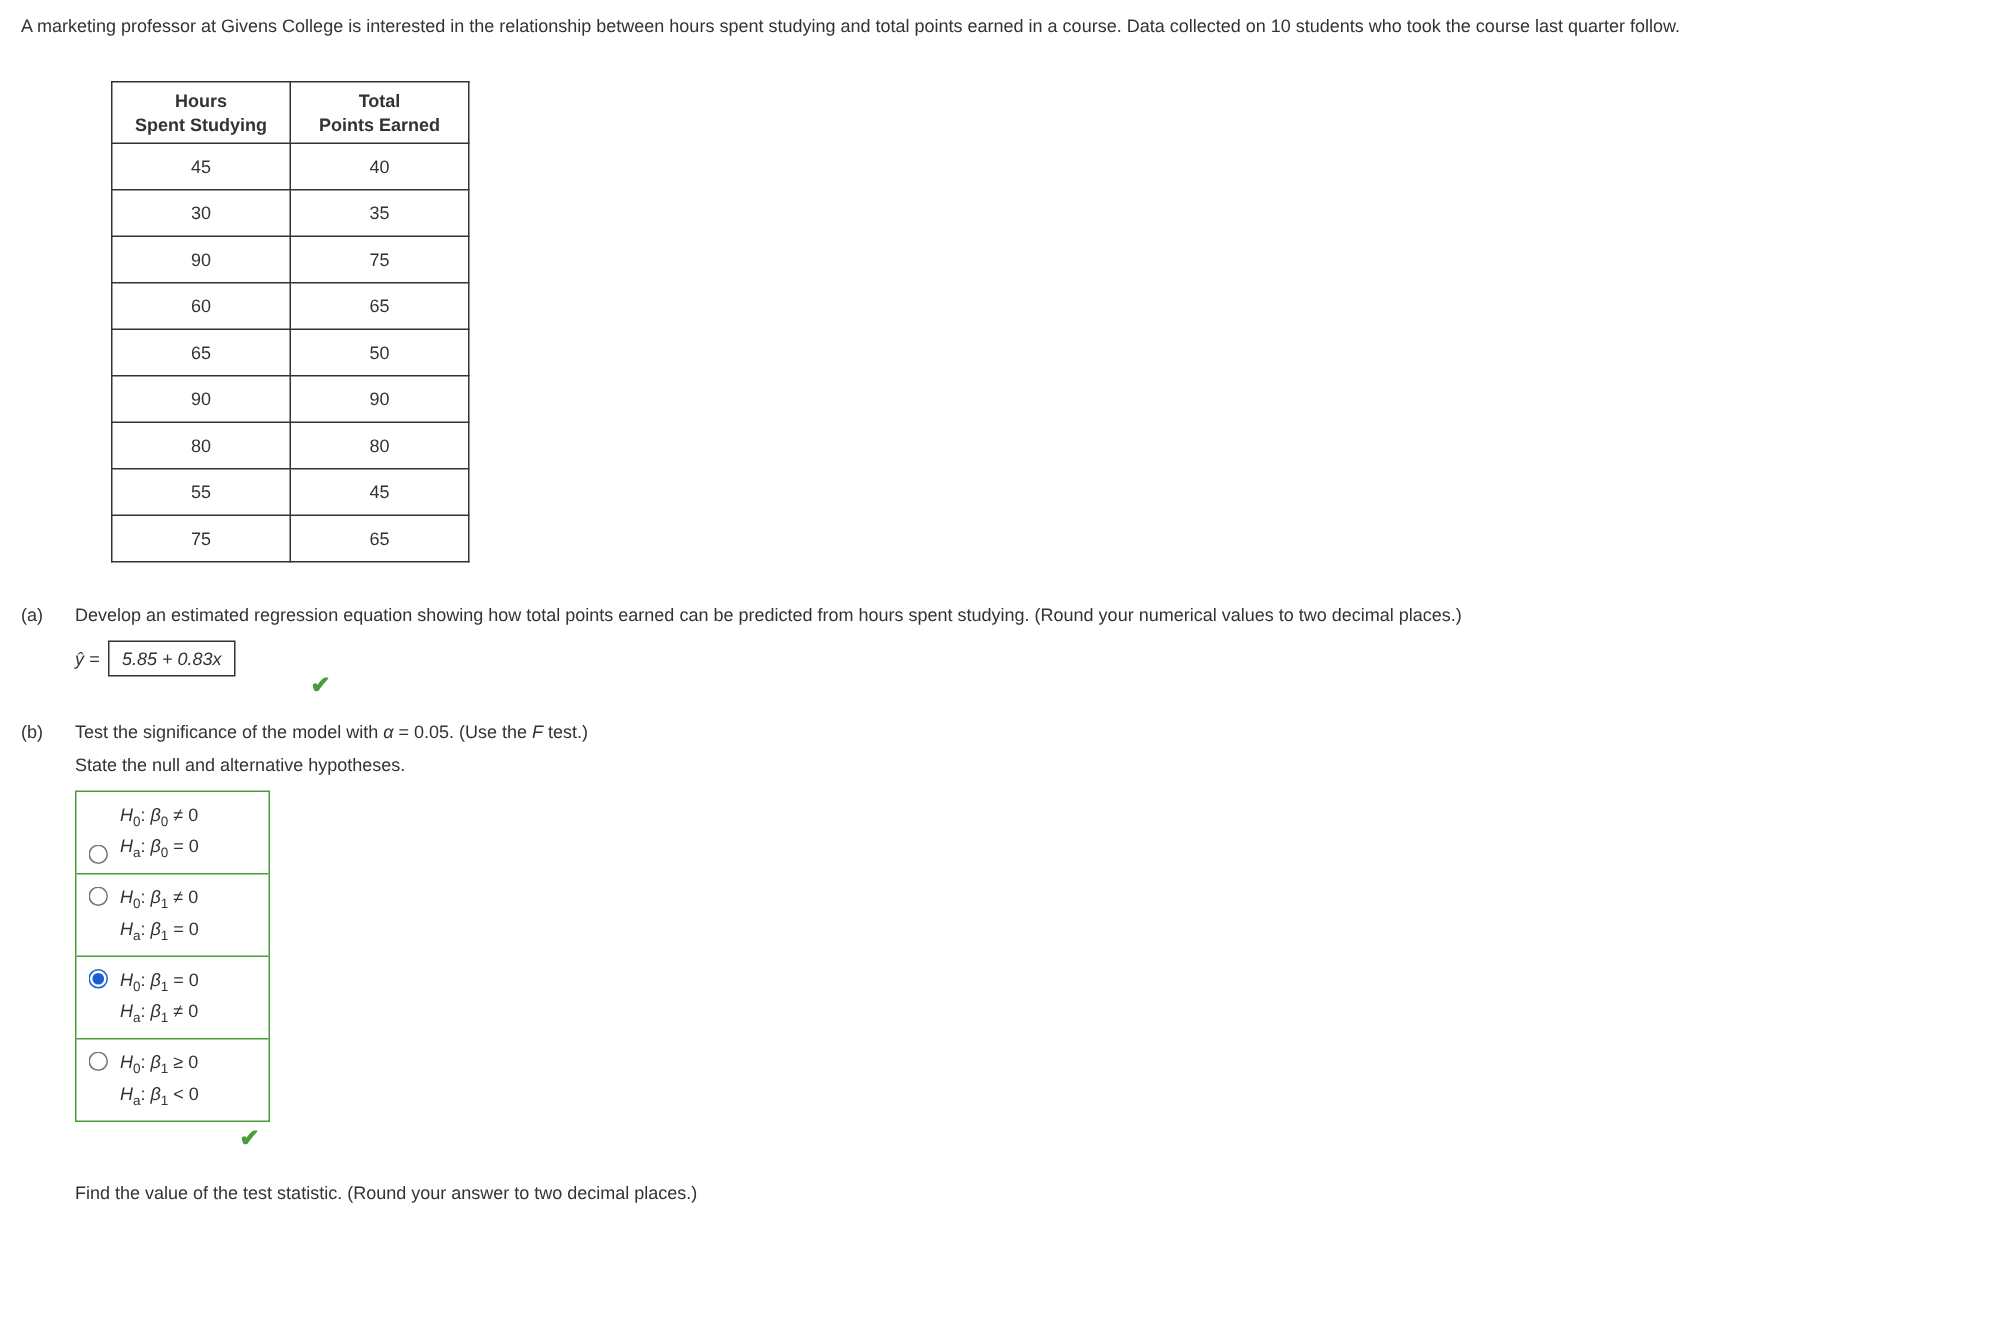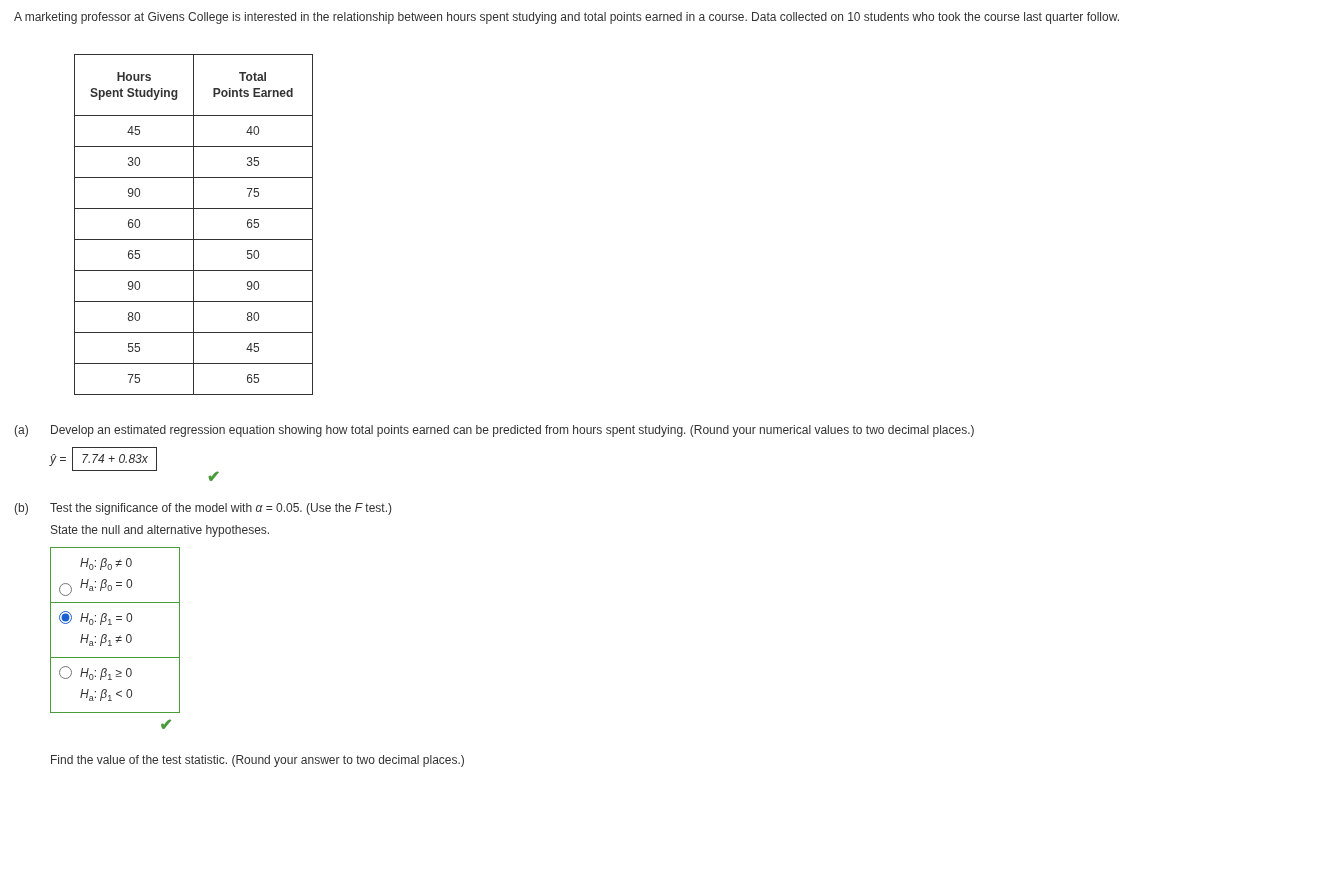--- a/index.html
+++ b/index.html
@@ -24,21 +24,21 @@
     border: 1px solid #333;
     padding: 8px 0;
     text-align: center;
     font-size: 12px;
     font-weight: normal;
     width: 118px;
   }
   table.data-table th {
     font-weight: bold;
     line-height: 1.35;
-    padding: 14px 0;
+    padding: 4px 0;
   }
   .part-row {
     display: flex;
     align-items: flex-start;
     gap: 10px;
     margin-bottom: 8px;
   }
   .part-label {
     width: 26px;
     text-align: left;
@@ -190,21 +190,21 @@
 </table>
 
 <div class="part-row">
   <div class="part-label">(a)</div>
   <div class="part-body">Develop an estimated regression equation showing how total points earned can be predicted from hours spent studying. (Round your numerical values to two decimal places.)</div>
 </div>
 
 <div class="eq-row">
   <span class="yhat">ŷ =</span>
   <span class="answer-box">
-    <span class="italic">7.74 + 0.83x</span>
+    <span class="italic">5.85 + 0.83x</span>
   </span>
   <span class="check-icon check-below">✔</span>
 </div>
 
 <div class="part-row">
   <div class="part-label">(b)</div>
   <div class="part-body">
     <span>Test the significance of the model with </span><span class="italic">α</span><span> = 0.05. (Use the </span><span class="italic">F</span><span> test.)</span>
   </div>
 </div>
@@ -214,20 +214,27 @@
 <div class="choices-box">
   <div id="choices-inner">
       <div class="choice">
         <input type="radio" name="hyp" style="">
         <div>
           <div class="hyp-line"><span class="hyp-label">H</span><span class="hyp-sub">0</span>: <span class="beta">β</span><span class="hyp-sub">0</span> ≠ 0</div>
           <div class="hyp-line"><span class="hyp-label">H</span><span class="hyp-sub">a</span>: <span class="beta">β</span><span class="hyp-sub">0</span> = 0</div>
         </div>
       </div>
       <div class="choice">
+        <input type="radio" name="hyp" style="">
+        <div>
+          <div class="hyp-line"><span class="hyp-label">H</span><span class="hyp-sub">0</span>: <span class="beta">β</span><span class="hyp-sub">1</span> ≠ 0</div>
+          <div class="hyp-line"><span class="hyp-label">H</span><span class="hyp-sub">a</span>: <span class="beta">β</span><span class="hyp-sub">1</span> = 0</div>
+        </div>
+      </div>
+      <div class="choice">
         <input type="radio" name="hyp" checked="" style="">
         <div>
           <div class="hyp-line"><span class="hyp-label">H</span><span class="hyp-sub">0</span>: <span class="beta">β</span><span class="hyp-sub">1</span> = 0</div>
           <div class="hyp-line"><span class="hyp-label">H</span><span class="hyp-sub">a</span>: <span class="beta">β</span><span class="hyp-sub">1</span> ≠ 0</div>
         </div>
       </div>
       <div class="choice">
         <input type="radio" name="hyp" style="">
         <div>
           <div class="hyp-line"><span class="hyp-label">H</span><span class="hyp-sub">0</span>: <span class="beta">β</span><span class="hyp-sub">1</span> ≥ 0</div>

